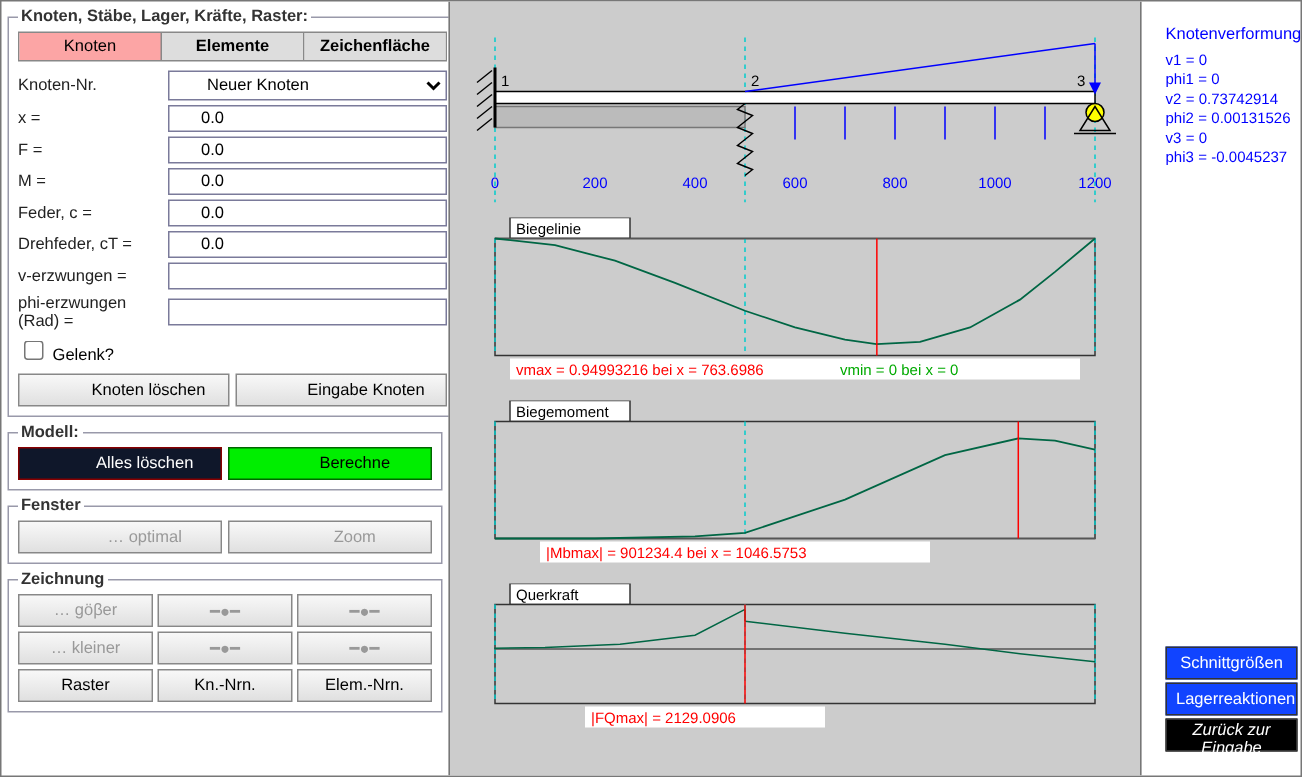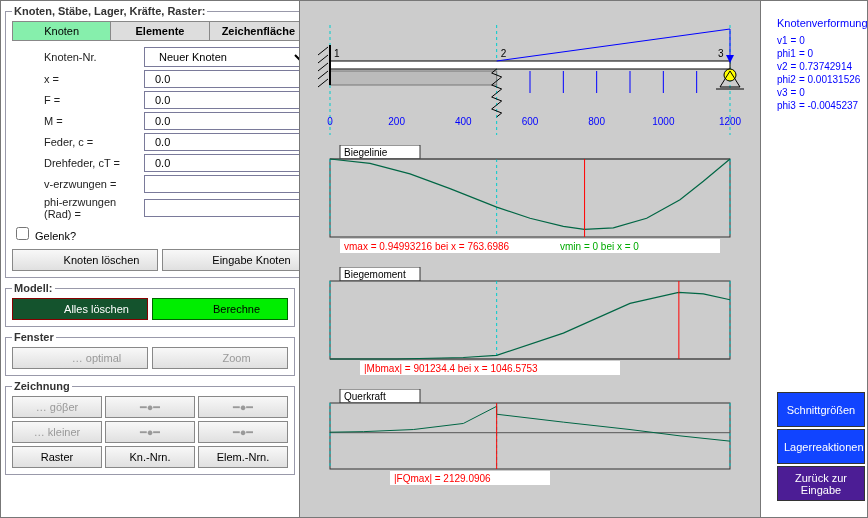--- a/index.html
+++ b/index.html
@@ -41,39 +41,38 @@
   .tab {
     flex: 1;
     text-align: center;
     padding: 3px 2px;
     background: #ddd;
     border-right: 1px solid #888;
     cursor: pointer;
     font-weight: bold;
   }
   .tab:last-child { border-right: none; }
-  .tab.active { background: #86efac; font-weight: normal; }
+  .tab.active { background: #fca5a5; font-weight: normal; }
   .form-row {
     display: flex;
     align-items: center;
     margin-bottom: 3px;
-    margin-left: 32px;
   }
   .form-row label {
     width: 100px;
     font-size: 11px;
     color: #222;
   }
   .form-row input[type="text"], .form-row select {
     flex: 1;
     height: 18px;
     border: 1px solid #7a7a9a;
     background: #fff;
     font-size: 11px;
-    padding: 0 10px;
+    padding: 0 21px;
   }
   .form-row select {
     height: 20px;
   }
   .checkbox-row {
     margin: 4px 0 6px 0;
   }
   .btn {
     height: 22px;
     background: linear-gradient(#f8f8f8,#e0e0e0);
@@ -88,21 +87,21 @@
   .btn-row {
     display: flex;
     gap: 4px;
   }
   .btn-row .btn { flex: 1; padding-left: 39px; }
   .grid3 {
     display: grid;
     grid-template-columns: 1fr 1fr 1fr;
     gap: 3px;
   }
-  .btn-red { background: #14532d; color: #fff; border: 1px solid #800; }
+  .btn-red { background: #0f172a; color: #fff; border: 1px solid #800; }
   .btn-green { background: #0e0; color: #000; border: 1px solid #060; }
   .center-panel {
     flex: 1;
     background: #ccc;
     padding: 14px 10px;
     display: flex;
     flex-direction: column;
     gap: 10px;
     border-left: 1px solid #777;
     border-right: 1px solid #777;
@@ -126,28 +125,28 @@
     gap: 3px;
     margin-bottom: 2px;
   }
   .right-buttons {
     margin-top: auto;
     display: flex;
     flex-direction: column;
     gap: 2px;
   }
   .rbtn {
-    height: 35px;
+    height: 22px;
     color: #fff;
     font-size: 11px;
     border: 1px solid #333;
     cursor: pointer;
   }
   .rbtn.blue { background: #14f; }
-  .rbtn.red { background: #4c1d95; }
+  .rbtn.red { background: #000000; font-style: italic; }
   svg text { font-family: Tahoma, Arial, sans-serif; }
 </style>
 </head>
 <body>
 
 <div class="left-panel">
   <fieldset>
     <legend>Knoten, Stäbe, Lager, Kräfte, Raster:</legend>
     <div class="tabs">
       <div class="tab active">Knoten</div>

